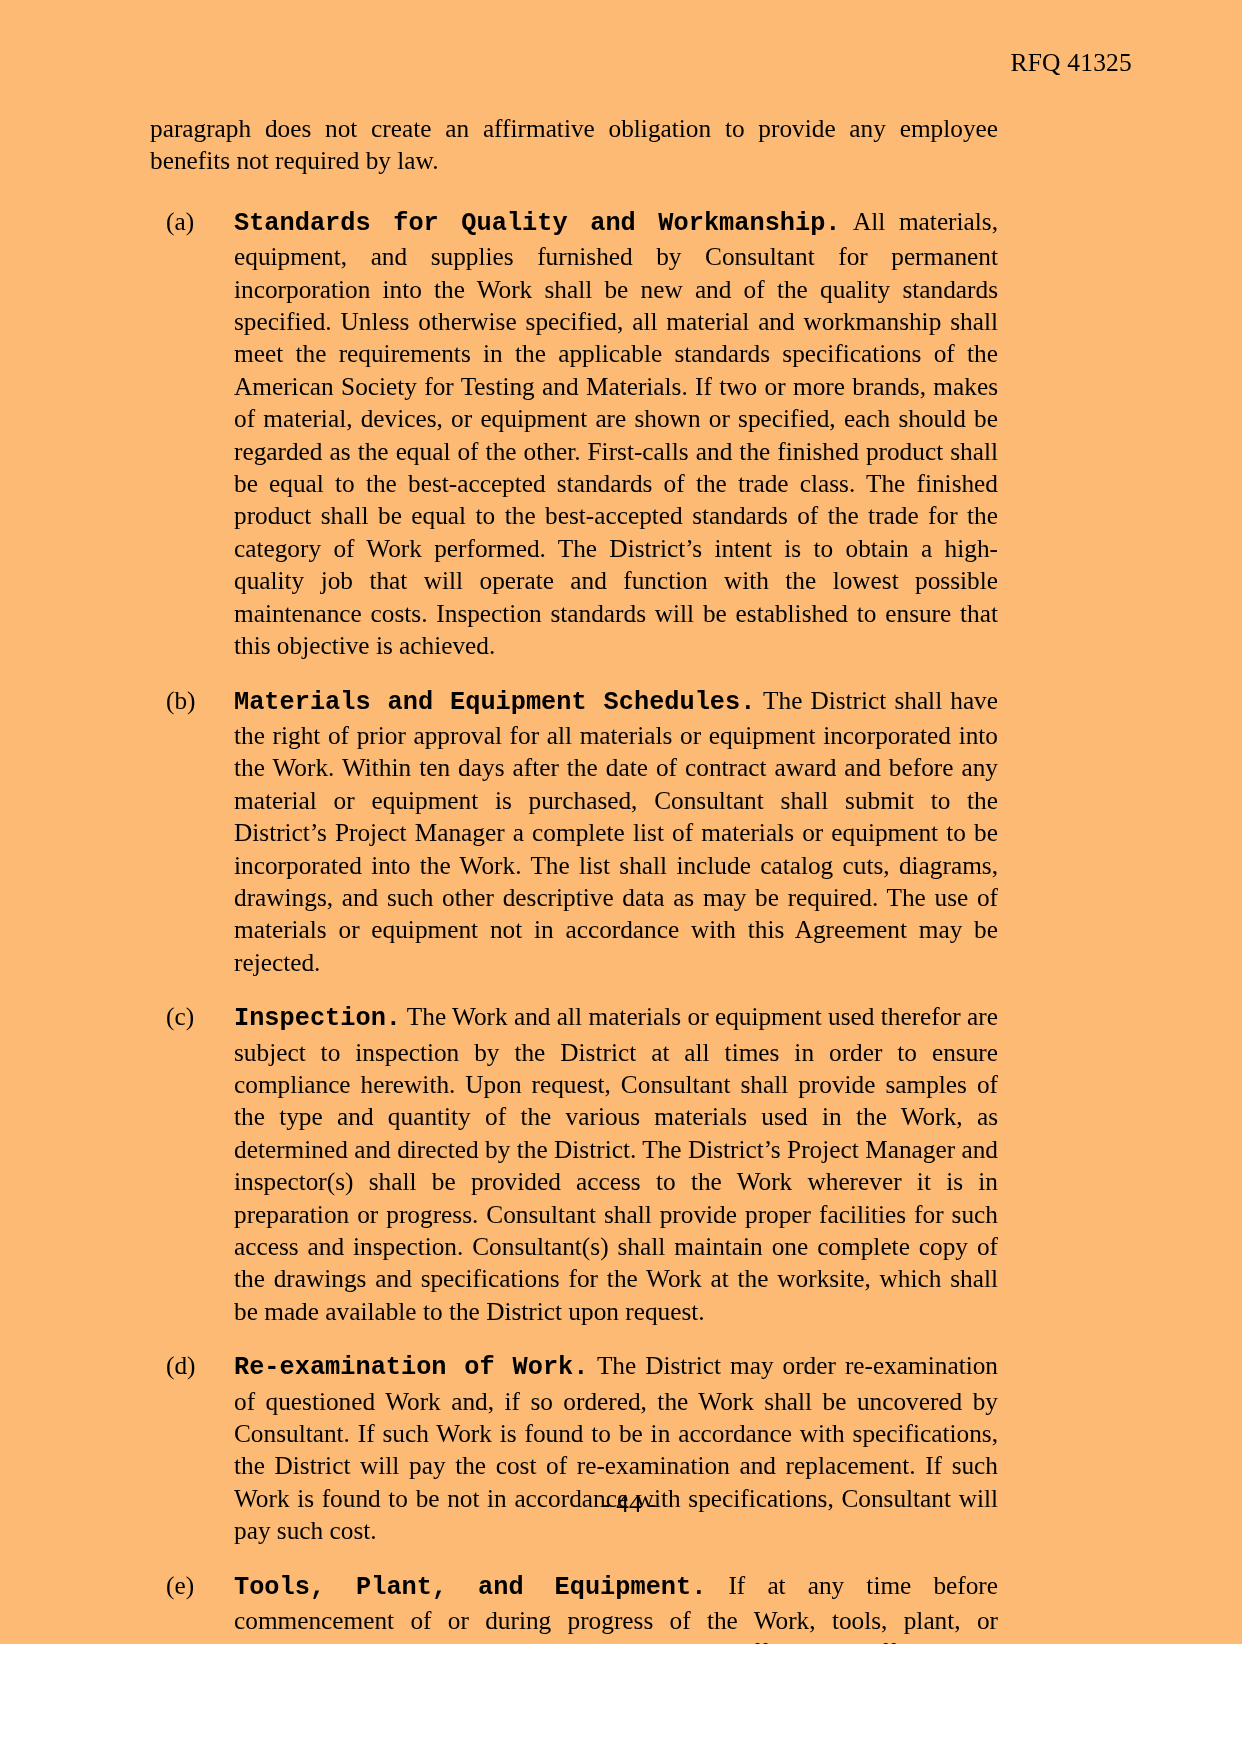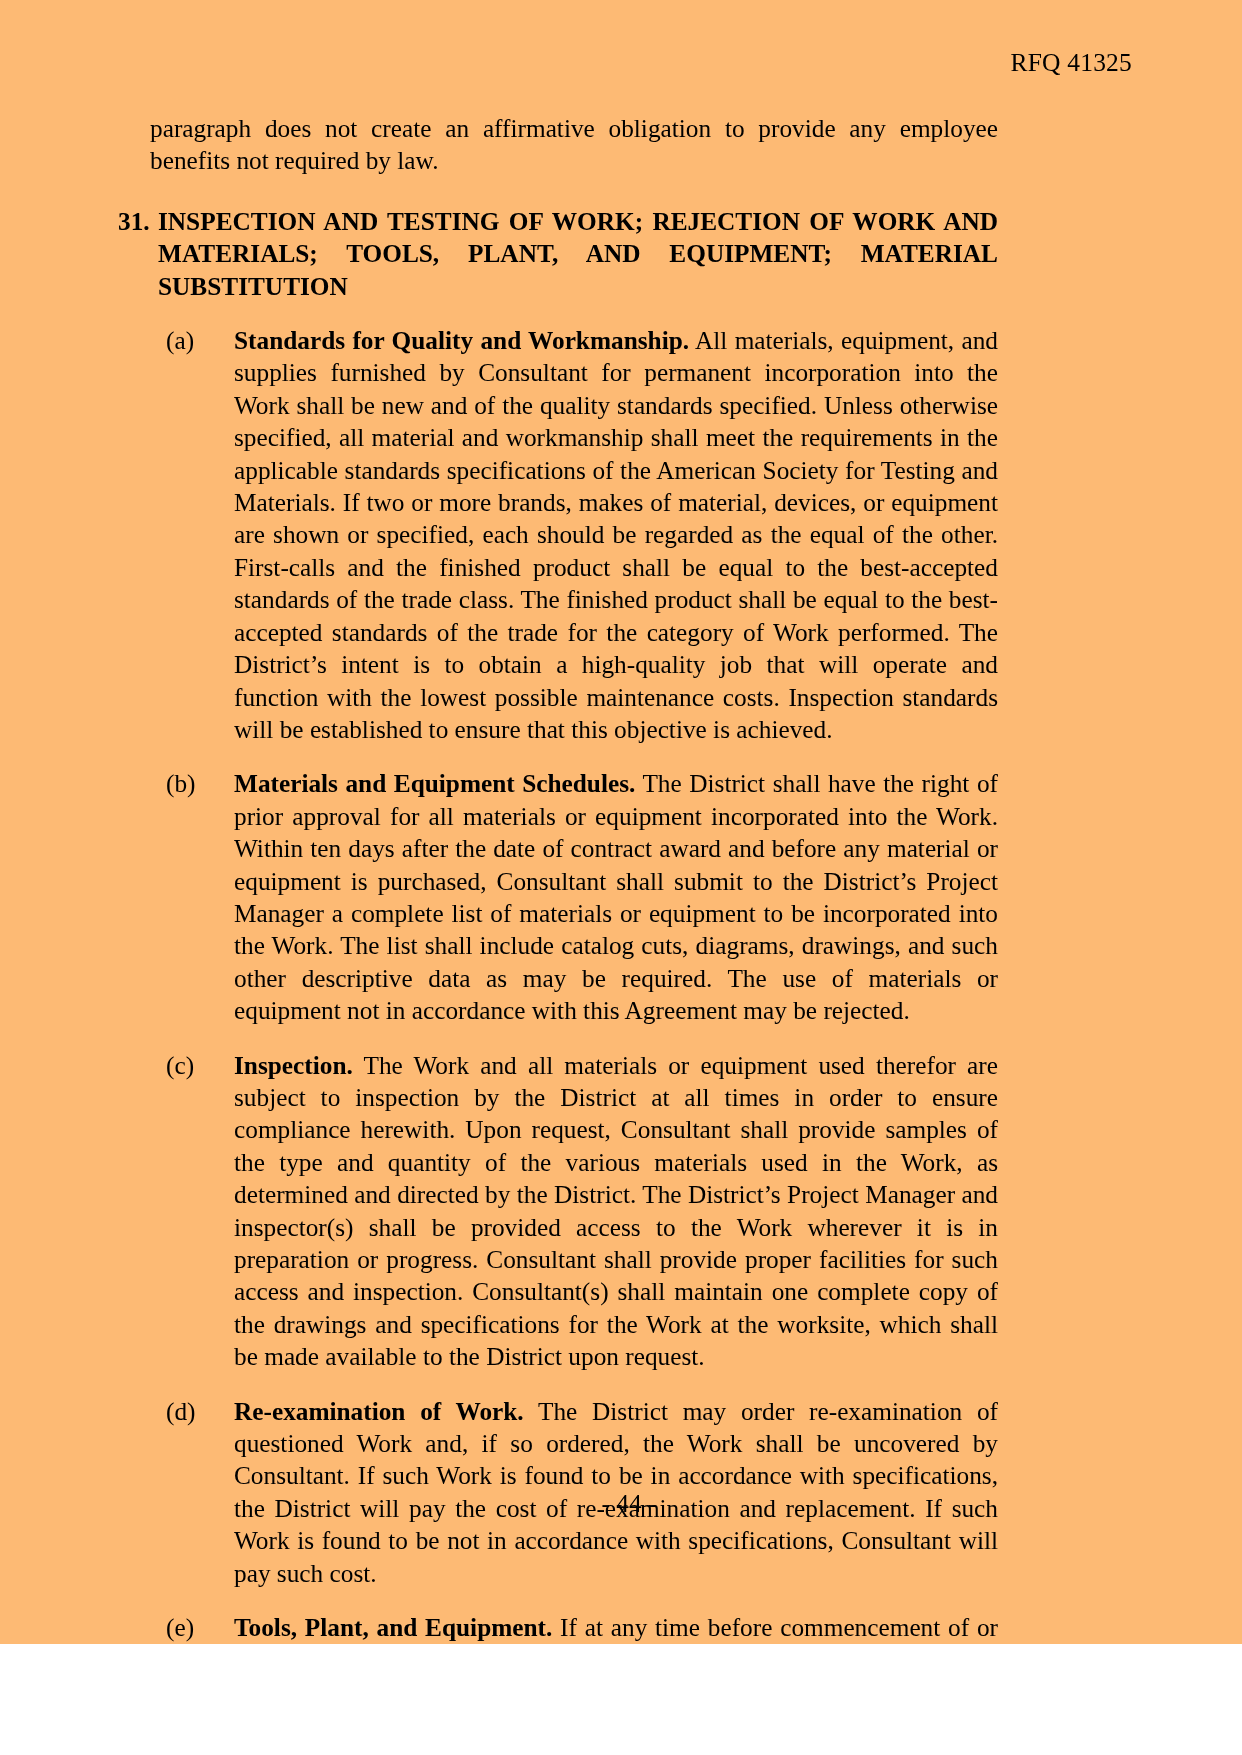--- a/index.html
+++ b/index.html
@@ -80,20 +80,21 @@
     margin-bottom: 22px;
   }
   .sub .letter {
     position: absolute;
     left: 8px;
     top: 0;
     width: 52px;
   }
   .sub .lead {
     font-weight: bold;
+    font-family: Liberation Mono, monospace;
   }
   
   .page-number {
     position: absolute;
     left: 0;
     right: 0;
     top: 1489px;
     text-align: center;
     font-size: 25.3px;
     padding-left: 16px;
@@ -134,24 +135,20 @@
 <body>
 
 <div class="page">
 
   <div class="running-head">RFQ 41325</div>
 
   <div class="body-col">
 
     <p class="para continuation">paragraph does not create an affirmative obligation to provide any employee benefits not required by law.</p>
 
-    <div class="para section section-31">
-      <span class="marker">31.</span>
-      <span class="heading">INSPECTION AND TESTING OF WORK; REJECTION OF WORK AND MATERIALS; TOOLS, PLANT, AND EQUIPMENT; MATERIAL SUBSTITUTION</span>
-    </div>
 
     <div class="para sub">
       <span class="letter">(a)</span><span class="lead">Standards for Quality and Workmanship.</span><span> All materials, equipment, and supplies furnished by Consultant for permanent incorporation into the Work shall be new and of the quality standards specified. Unless otherwise specified, all material and workmanship shall meet the requirements in the applicable standards specifications of the American Society for Testing and Materials. If two or more brands, makes of material, devices, or equipment are shown or specified, each should be regarded as the equal of the other. First-calls and the finished product shall be equal to the best-accepted standards of the trade class. The finished product shall be equal to the best-accepted standards of the trade for the category of Work performed. The District’s intent is to obtain a high-quality job that will operate and function with the lowest possible maintenance costs. Inspection standards will be established to ensure that this objective is achieved.</span>
     </div>
 
     <div class="para sub">
       <span class="letter">(b)</span><span class="lead">Materials and Equipment Schedules.</span><span> The District shall have the right of prior approval for all materials or equipment incorporated into the Work. Within ten days after the date of contract award and before any material or equipment is purchased, Consultant shall submit to the District’s Project Manager a complete list of materials or equipment to be incorporated into the Work. The list shall include catalog cuts, diagrams, drawings, and such other descriptive data as may be required. The use of materials or equipment not in accordance with this Agreement may be rejected.</span>
     </div>
 
     <div class="para sub">

